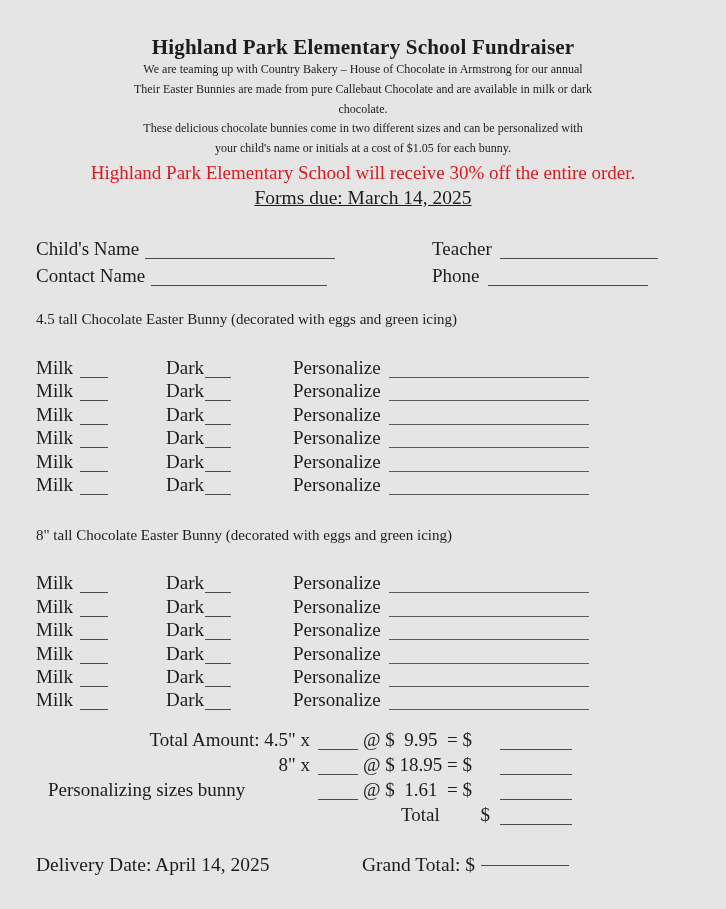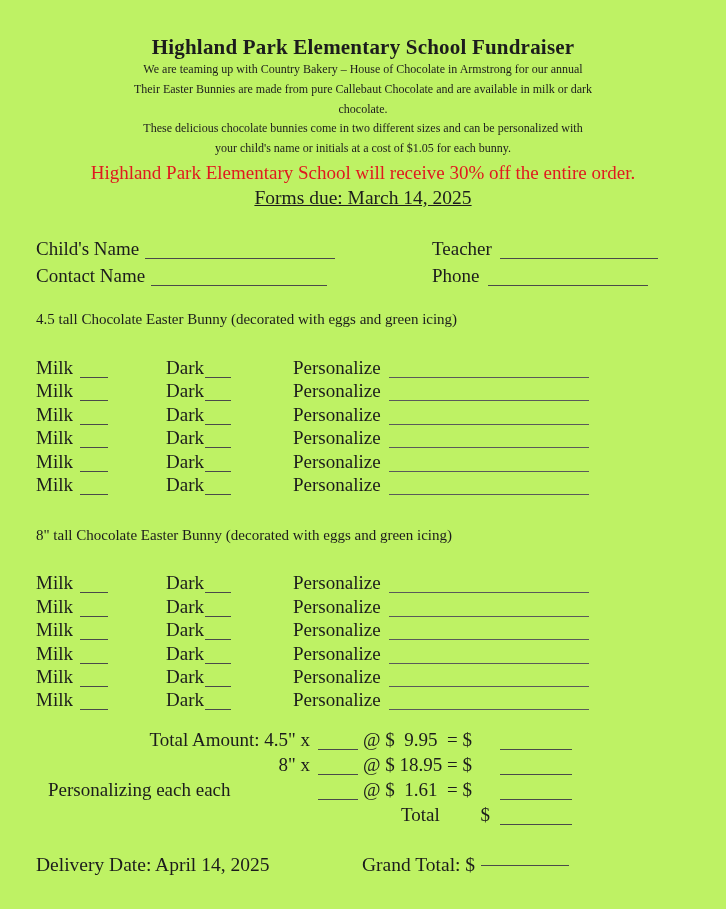--- a/index.html
+++ b/index.html
@@ -1,20 +1,20 @@
 <!DOCTYPE html>
 <html><head>
 <meta charset="utf-8">
 <style>
   * { margin: 0; padding: 0; box-sizing: border-box; }
   html, body { background: #ffffff; }
   .page {
     width: 726px;
     height: 909px;
-    background: #bef264;
+    background: #e5e5e5;
     position: relative;
     font-family: "Liberation Serif", "DejaVu Serif", serif;
     color: #1c1c1c;
     overflow: hidden;
     padding-top: 34px;
   }
   .header { text-align: center; }
   .doc-title {
     font-size: 21px;
     line-height: 26px;
@@ -205,21 +205,21 @@
         <span class="t-rate">@ $  9.95  = $</span>
         <span><span class="blank blank-amount"></span></span>
       </div>
       <div class="totals-row">
         <span class="t-label">8" x</span>
         <span class="t-blank-cell"><span class="blank blank-qty"></span></span>
         <span class="t-rate">@ $ 18.95 = $</span>
         <span><span class="blank blank-amount"></span></span>
       </div>
       <div class="totals-row">
-        <span class="t-label t-label-left">Personalizing each each</span>
+        <span class="t-label t-label-left">Personalizing sizes bunny</span>
         <span class="t-blank-cell"><span class="blank blank-qty"></span></span>
         <span class="t-rate">@ $  1.61  = $</span>
         <span><span class="blank blank-amount"></span></span>
       </div>
       <div class="totals-row">
         <span class="t-label"></span>
         <span class="t-blank-cell"></span>
         <span class="t-total-cell">
           <span>Total</span>
           <span>$</span>

